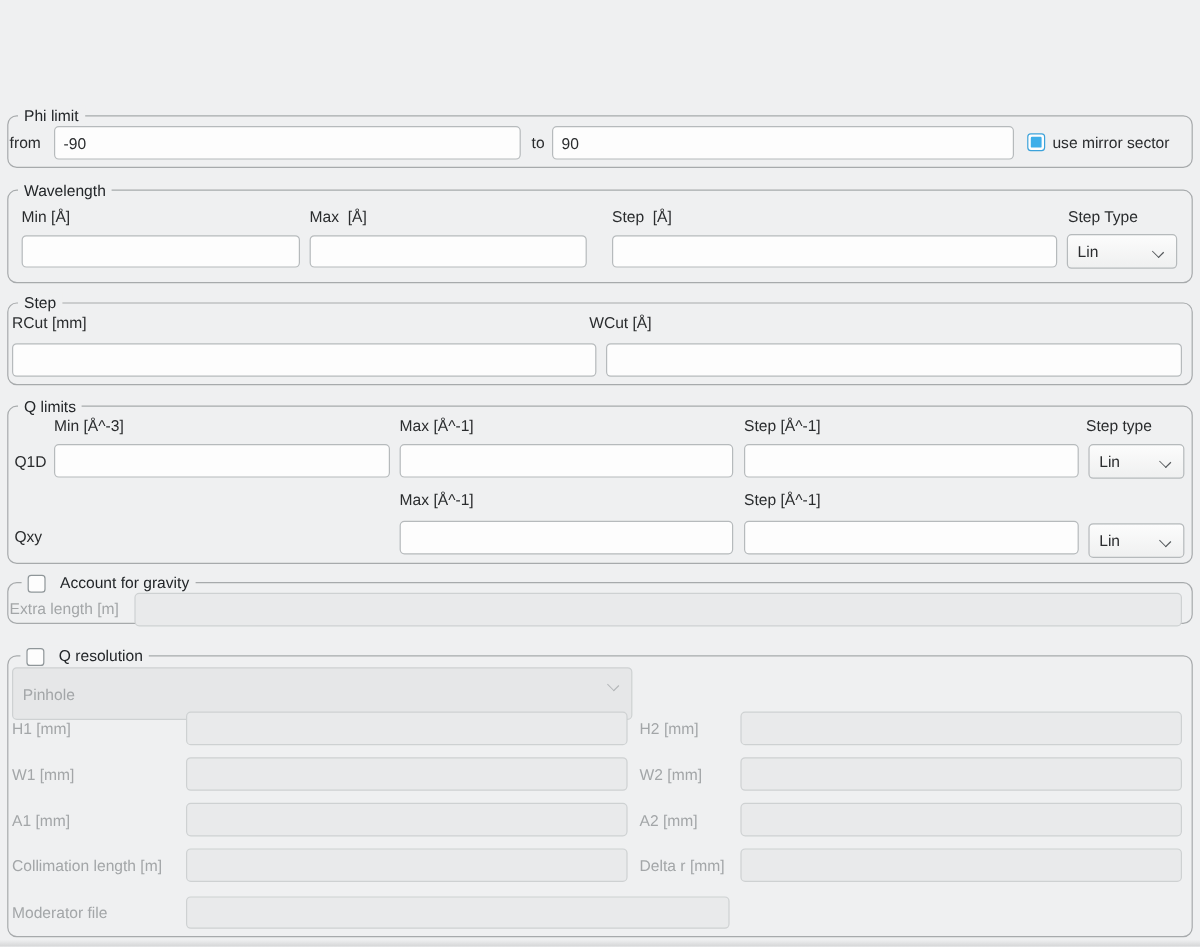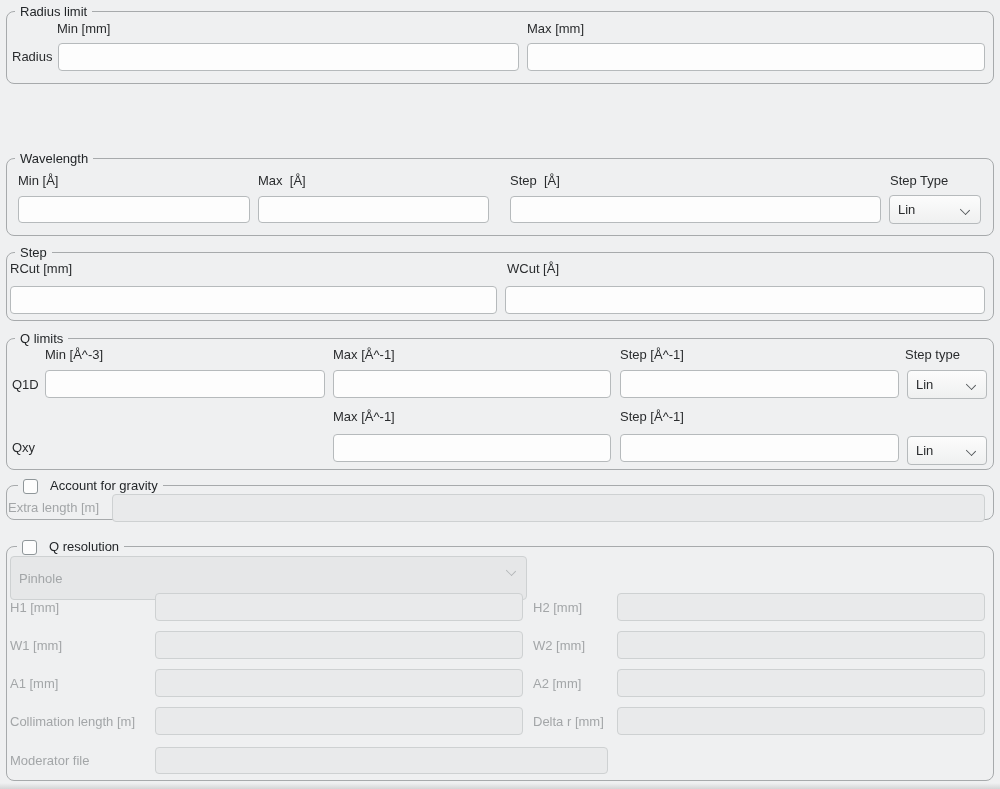--- a/index.html
+++ b/index.html
@@ -60,49 +60,52 @@
   .bottom-edge {
     position:absolute; left:0; top:783px; width:1000px; height:6px;
     background:linear-gradient(#eff0f1,#d4d5d6);
   }
 </style>
 </head>
 <body>
 
 <div id="page">
 
-  <div class="group" style="left:6px;top:11px;width:988px;height:73px">
-    <div class="group-title" style="left:8px">Radius limit</div>
-    <div class="lbl" style="left:50px;top:9px">Min [mm]</div>
-    <div class="lbl" style="left:520px;top:9px">Max [mm]</div>
-    <div class="lbl" style="left:5px;top:37px">Radius</div>
-    <input class="txt" style="left: 51px; top: 31px; width: 461px;" value="">
-    <input class="txt" style="left: 520px; top: 31px; width: 458px;" value="">
+
+  <div class="group" style="left:6px;top:96px;width:988px;height:44px">
+    <div class="group-title" style="left:8px">Phi limit</div>
+    <div class="lbl" style="left:1px;top:14px">from</div>
+    <input class="txt" style="left: 38px; top: 8px; width: 389px;" value="-90">
+    <div class="lbl" style="left:436px;top:14px">to</div>
+    <input class="txt" style="left: 453px; top: 8px; width: 385px;" value="90">
+    <div class="cb checked" style="left:849px;top:14px">
+        <div class="fill"></div>
+      </div>
+    <div class="lbl" style="left:870px;top:14px">use mirror sector</div>
   </div>
-
 
   <div class="group" style="left:6px;top:158px;width:988px;height:78px">
     <div class="group-title" style="left:8px">Wavelength</div>
     <div class="lbl" style="left:11px;top:14px">Min [Å]</div>
     <div class="lbl" style="left:251px;top:14px">Max  [Å]</div>
     <div class="lbl" style="left:503px;top:14px">Step  [Å]</div>
     <div class="lbl" style="left:883px;top:14px">Step Type</div>
     <input class="txt" style="left: 11px; top: 37px; width: 232px; height: 27px;" value="">
     <input class="txt" style="left: 251px; top: 37px; width: 231px; height: 27px;" value="">
     <input class="txt" style="left: 503px; top: 37px; width: 371px; height: 27px;" value="">
     <div class="combo" style="left:882px;top:36px;width:92px">
       <span>Lin</span>
       <span class="chev"></span>
     </div>
   </div>
 
   <div class="group" style="left:6px;top:252px;width:988px;height:69px">
     <div class="group-title" style="left:8px">Step</div>
     <div class="lbl" style="left:3px;top:8px">RCut [mm]</div>
-    <div class="lbl" style="left:500px;top:8px">WCut [Å]</div>
+    <div class="lbl" style="left:484px;top:8px">WCut [Å]</div>
     <input class="txt" style="left: 3px; top: 33px; width: 487px;" value="">
     <input class="txt" style="left: 498px; top: 33px; width: 480px;" value="">
   </div>
 
   <div class="group" style="left:6px;top:338px;width:988px;height:132px">
     <div class="group-title" style="left:8px">Q limits</div>
     <div class="lbl" style="left:38px;top:8px">Min [Å^-3]</div>
     <div class="lbl" style="left:326px;top:8px">Max [Å^-1]</div>
     <div class="lbl" style="left:613px;top:8px">Step [Å^-1]</div>
     <div class="lbl" style="left:898px;top:8px">Step type</div>

